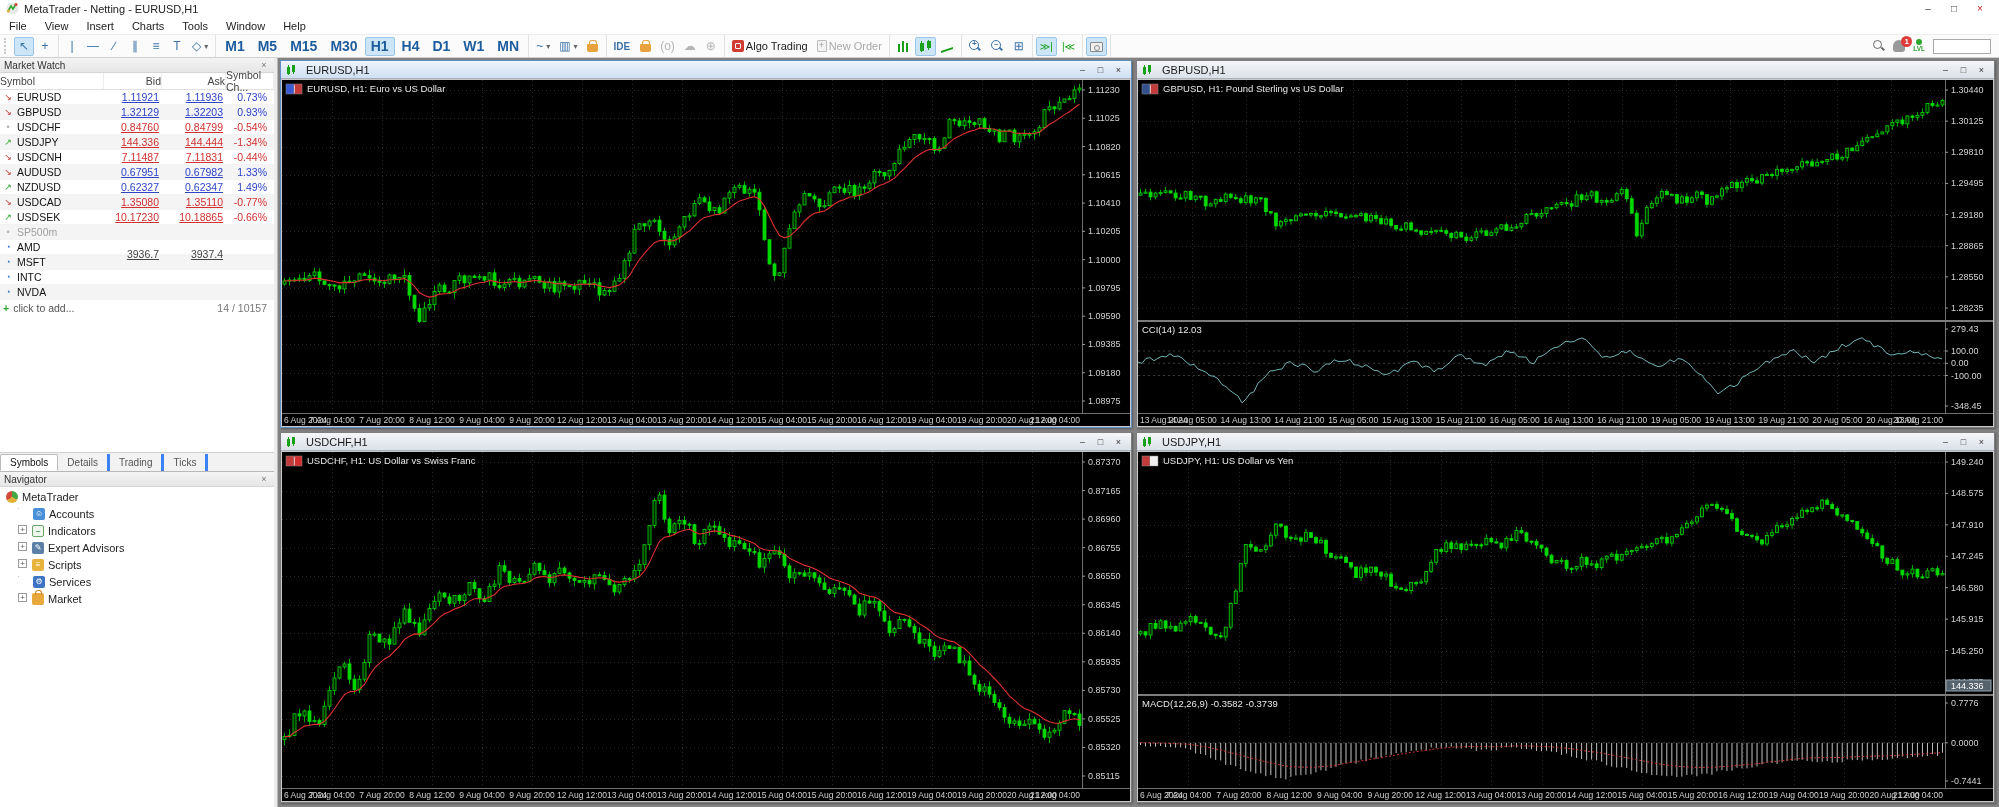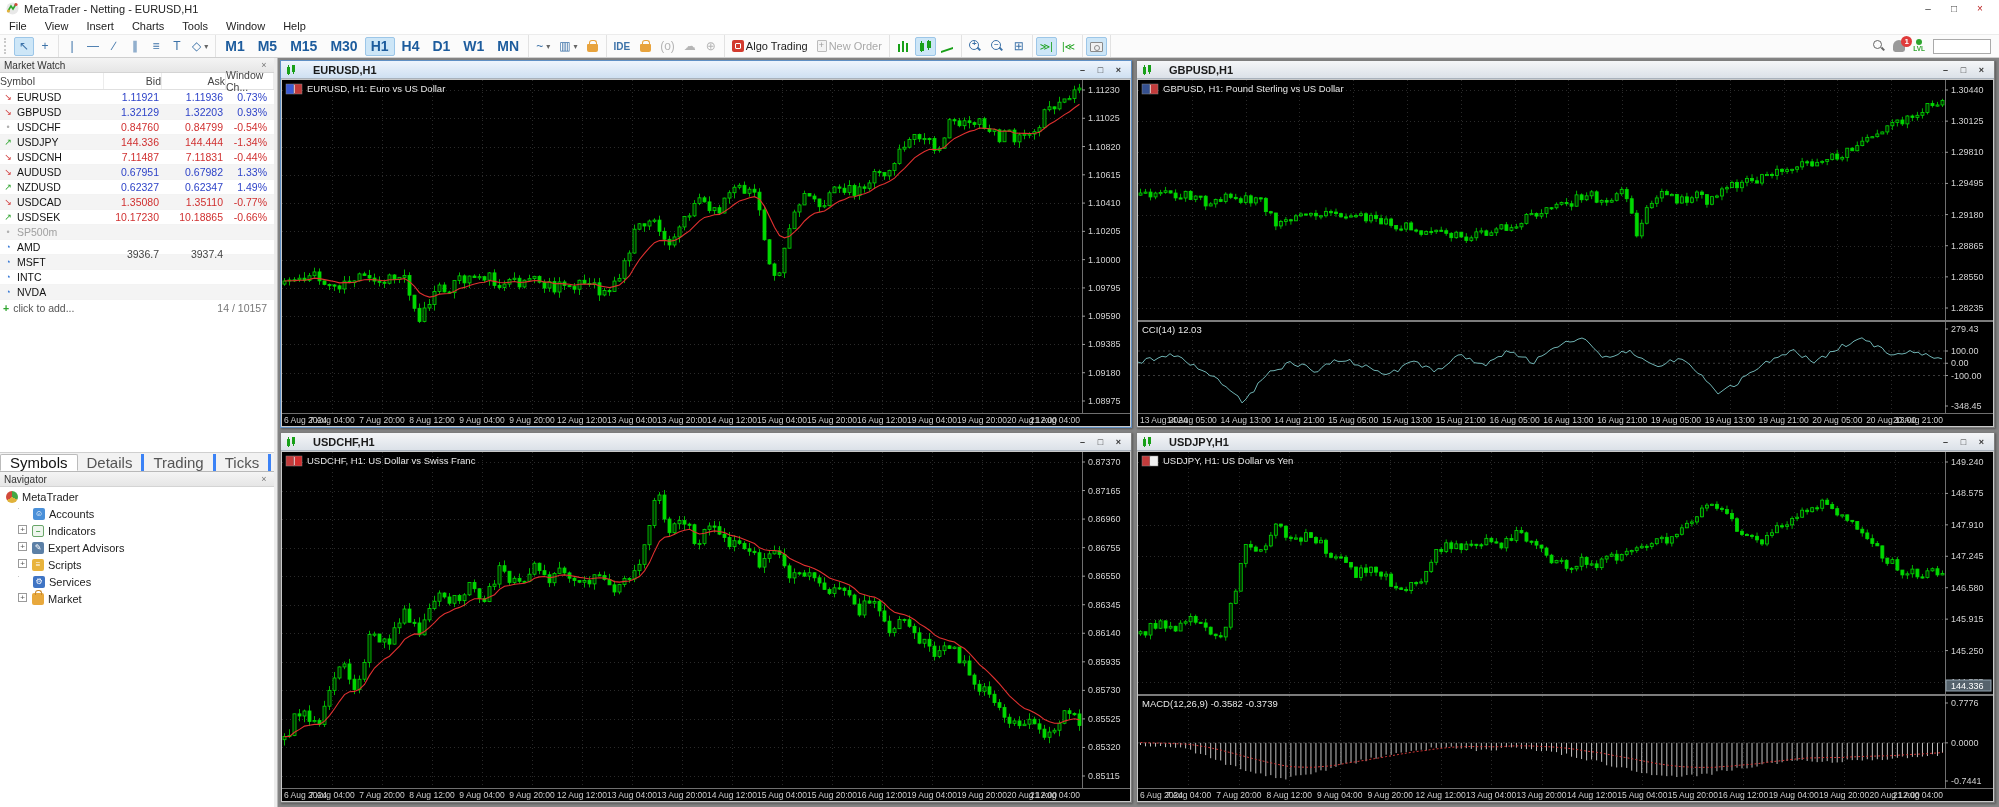--- a/index.html
+++ b/index.html
@@ -62,31 +62,31 @@
   .panel-head{height:15px;background:linear-gradient(#f4f4f4,#e6e6e6);border-bottom:1px solid #d4d4d4;display:flex;align-items:center;padding:0 4px;font-size:10px;color:#333;}
   .panel-head .x{margin-left:auto;color:#777;font-size:9px;width:12px;text-align:center;}
   .mw{height:414px;display:flex;flex-direction:column;border-bottom:1px solid #b8b8b8;}
   .mw-cols{display:flex;height:17px;border-bottom:1px solid #e0e0e0;color:#444;font-size:10.5px;align-items:center;}
   .mw-cols div{padding:0 0;border-right:1px solid #ececec;height:100%;display:flex;align-items:center;}
   .c-sym{width:104px;} .c-bid{width:58px;justify-content:flex-end;} .c-ask{width:64px;justify-content:flex-end;} .c-chg{width:48px;justify-content:flex-start;}
   .mw-body{flex:1;overflow:hidden;position:relative;}
   .mw-row{display:flex;height:15px;align-items:center;font-size:10.5px;border-bottom:1px solid #f3f3f3;}
   .mw-row:nth-child(even){background:#f4f4f4;}
   .mw-row div{padding:0 3px;}
-  .mw-row .c-bid,.mw-row .c-ask{text-align:right;display:block;}
+  .mw-row .c-bid,.mw-row .c-ask{text-align:right;display:block;text-decoration:underline;}
   .mw-row .c-chg{display:block;text-align:right;width:44px;}
   .sym-cell{display:flex;align-items:center;gap:4px;width:104px;}
   .tr-ico{width:10px;font-size:9px;text-align:center;}
   .tr-down{color:#d23b3b;} .tr-up{color:#2ea52e;} .tr-flat{color:#b0b0b0;} .tr-closed{color:#3a7bd5;font-size:9px;}
   .v-blue{color:#2e43c8;} .v-red{color:#d03030;} .v-plain{color:#444;margin-top:44px;}
   .muted .symname{color:#a0a0a0;}
   .mw-add{display:flex;align-items:center;height:16px;font-size:10.5px;color:#555;padding:0 3px;gap:4px;}
   .mw-add .plus{color:#2ea52e;font-weight:bold;}
   .mw-add .cnt{margin-left:auto;color:#777;padding-right:4px;}
-  .mw-tabs{height:19px;margin-top:auto;background:#f2f2f2;border-top:1px solid #cfcfcf;display:flex;align-items:flex-end;font-size:15px;color:#555;}
+  .mw-tabs{height:19px;margin-top:auto;background:#f2f2f2;border-top:1px solid #cfcfcf;display:flex;align-items:flex-end;font-size:10px;color:#555;}
   .mw-tab{padding:2px 9px;display:flex;align-items:center;height:17px;border-right:3px solid #3b82f6;}
   .mw-tab.active{background:#fff;border:1px solid #bbb;border-bottom:1px solid #fff;color:#111;border-radius:2px 2px 0 0;}
   .nav{flex:1;display:flex;flex-direction:column;}
   .nav-tree{padding:4px 2px;font-size:11px;color:#222;}
   .tree-row{display:flex;align-items:flex-start;height:17px;gap:4px;padding-left:4px;}
   .tree-row.child{padding-left:16px;}
   .expander{width:9px;height:9px;border:1px solid #9a9a9a;background:#fff;font-size:8px;line-height:7px;text-align:center;color:#555;margin-right:1px;}
   .no-exp{width:10px;border-left:1px dotted #c4c4c4;height:1px;margin-right:1px;}
   .tree-ico{width:12px;height:12px;border-radius:2px;display:inline-block;position:relative;font-size:8px;color:#fff;text-align:center;line-height:12px;}
   .ti-mt{background:conic-gradient(#44a844 0 33%,#e0b23a 33% 66%,#d24a3a 66%);border-radius:50%;}
@@ -94,21 +94,21 @@
   .ti-indicators{background:#eef6ee;border:1px solid #69a569;color:#2f8f2f;font-weight:bold;}
   .ti-ea{background:#5b7fa6;}
   .ti-scripts{background:#e8b33c;}
   .ti-services{background:#3f74c4;}
   .ti-market{background:#e8a83c;}
   .ti-market::before{content:"";position:absolute;top:-3px;left:3px;width:5px;height:4px;border:1px solid #c8882c;border-bottom:none;border-radius:3px 3px 0 0;}
   
   .mdi{position:absolute;left:278px;top:58px;right:0;bottom:0;background:#848484;}
   .cw{position:absolute;border:1px solid #7d7d7d;background:#c9c9c9;display:flex;flex-direction:column;box-shadow:1px 1px 2px rgba(0,0,0,.35);}
   .cw.active{border-color:#5f8fc4;}
-  .cw-title{height:18px;display:flex;align-items:center;gap:16px;padding:0 5px;background:linear-gradient(#f5f6f8,#dbe1e8);border-bottom:1px solid #a9b2bc;font-size:11px;color:#1a1a1a;flex:0 0 18px;font-weight:bold;}
+  .cw-title{height:18px;display:flex;align-items:center;gap:9px;padding:0 5px;background:linear-gradient(#f5f6f8,#dbe1e8);border-bottom:1px solid #a9b2bc;font-size:11px;color:#1a1a1a;flex:0 0 18px;}
   .cw.active .cw-title{background:linear-gradient(#eef4fc,#cfe0f2);}
   .cw-ico{width:11px;height:10px;background:
      linear-gradient(#18a018,#18a018) 1px 2px/3px 7px no-repeat,
      linear-gradient(#18a018,#18a018) 6px 0/3px 7px no-repeat,
      linear-gradient(#18a018,#18a018) 2px 0/1px 10px no-repeat,
      linear-gradient(#18a018,#18a018) 7px 0/1px 9px no-repeat;}
   .cw-btns{margin-left:auto;display:flex;gap:3px;}
   .cw-btns span{width:15px;height:13px;font-size:9px;line-height:12px;text-align:center;color:#333;border:1px solid transparent;}
   .cw-body{flex:1;margin:1px;background:#000;position:relative;}
   .cw-body svg{position:absolute;left:0;top:0;}
@@ -249,21 +249,21 @@
 <div class="left">
   <div class="mw">
     <div class="panel-head">
       <span>Market Watch</span>
       <span class="x">×</span>
     </div>
     <div class="mw-cols">
       <div class="c-sym">Symbol</div>
       <div class="c-bid">Bid</div>
       <div class="c-ask">Ask</div>
-      <div class="c-chg">Window Ch...</div>
+      <div class="c-chg">Symbol Ch...</div>
     </div>
     <div class="mw-body" id="mw-body">
         <div class="mw-row">
           <div class="sym-cell">
             <span class="tr-ico tr-down">↘</span>
             <span class="symname">EURUSD</span>
           </div>
           <div class="c-bid v-blue">1.11921</div>
           <div class="c-ask v-blue">1.11936</div>
           <div class="c-chg v-blue">0.73%</div>

